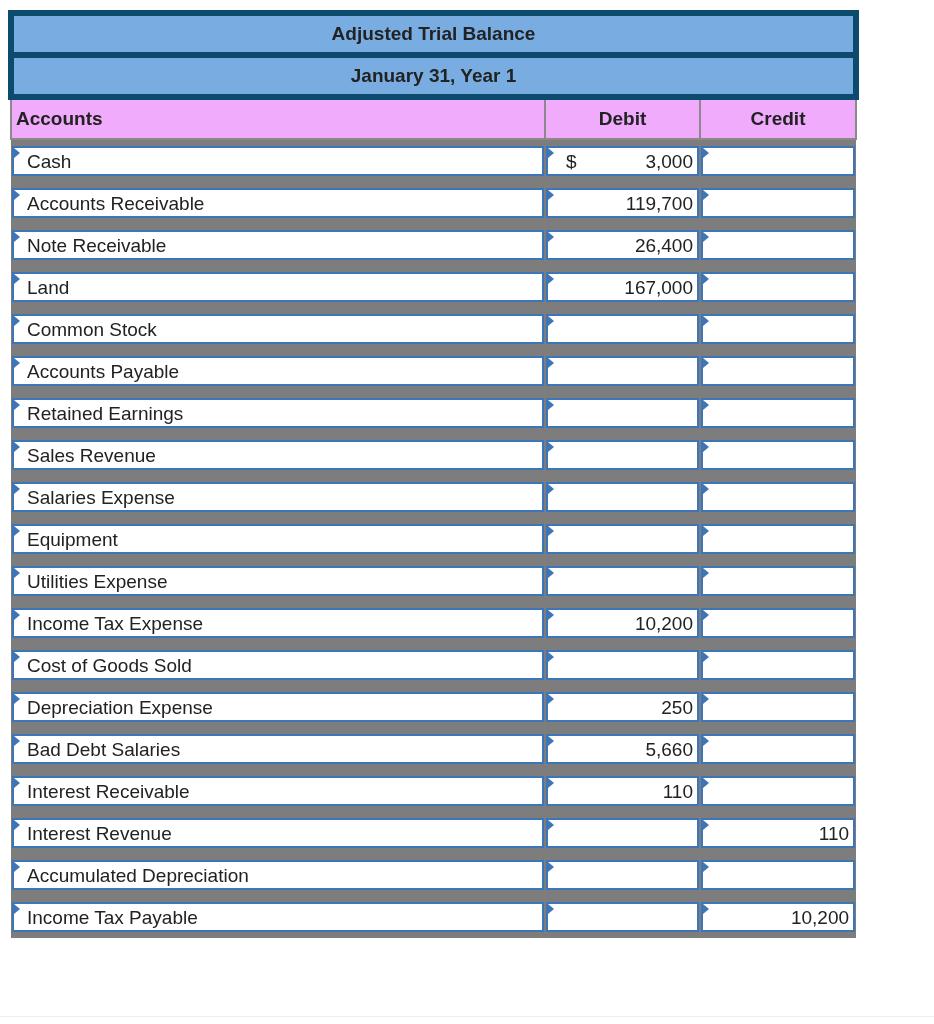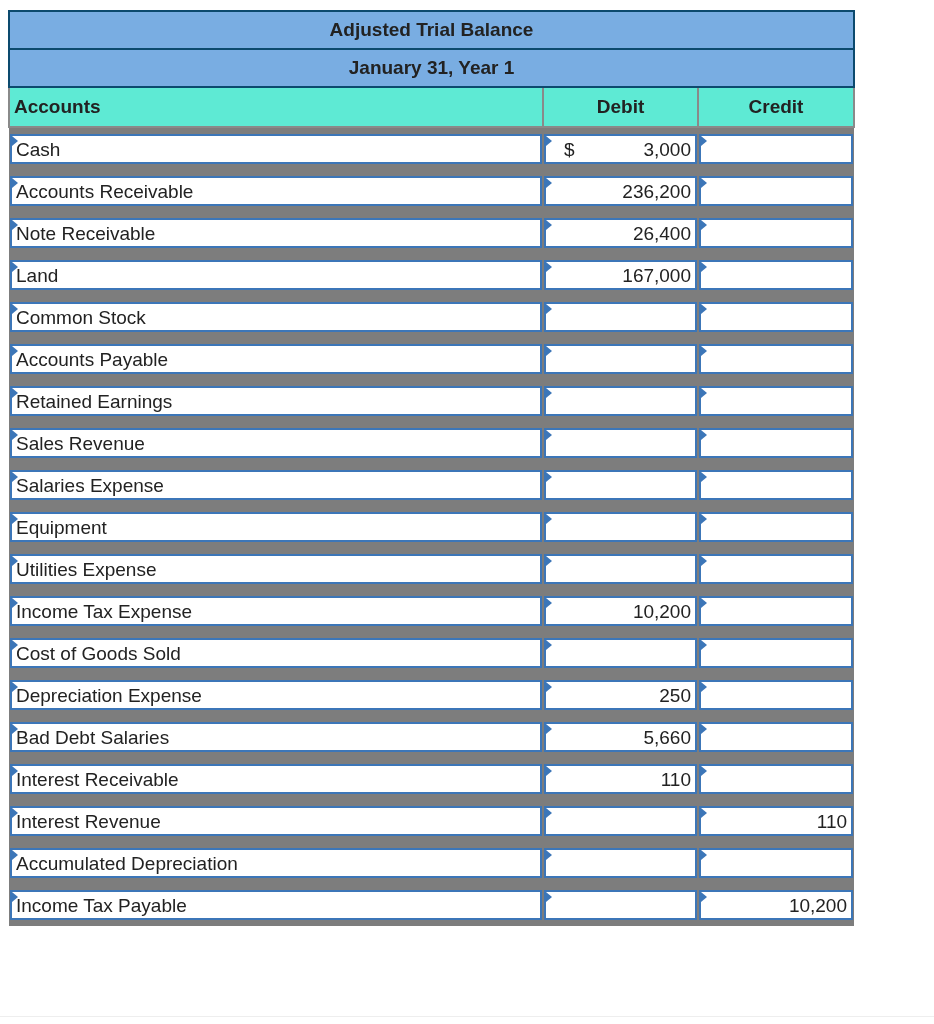--- a/index.html
+++ b/index.html
@@ -1,26 +1,26 @@
 <!DOCTYPE html>
 <html><head>
 <meta charset="utf-8">
 <style>
   html, body { margin: 0; padding: 0; background: #ffffff; }
   body { width: 934px; height: 1024px; position: relative; font-family: "Liberation Sans", sans-serif; color: #222; }
   .tbl { position: absolute; left: 8px; top: 10px; width: 845px; border-collapse: collapse; table-layout: fixed; }
   .tbl td { padding: 0; height: 38px; font-size: 19px; }
-  .hdr td { background: #79ade2; border: 2px solid #0c4a6e; font-weight: bold; text-align: center; height: 36px; }
-  .colh td { background: #5eead4; border: 2px solid #8a8a8a; font-weight: bold; }
+  .hdr td { background: #79ade2; border: 6px solid #0c4a6e; font-weight: bold; text-align: center; height: 36px; }
+  .colh td { background: #f0abfc; border: 2px solid #8a8a8a; font-weight: bold; }
   .colh td.acc { text-align: left; padding-left: 4px; }
   .colh td.num { text-align: center; margin-left: 36px; }
   .row td { background: #7d7d7d; padding: 2px 1px; }
   .cell { position: relative; background: #fff; border: 2px solid #3c76b8; height: 30px; box-sizing: border-box; line-height: 28px; }
   .cell::before { content: ""; position: absolute; left: 0; top: 0; width: 0; height: 0; border-top: 5px solid transparent; border-bottom: 5px solid transparent; border-left: 6px solid #3c76b8; }
-  .cell.acc { padding-left: 4px; }
+  .cell.acc { padding-left: 13px; }
   .cell.num { text-align: right; padding-right: 4px; }
   .dollar { position: absolute; left: 18px; top: 0; }
   .bottomline { position: absolute; left: 0; top: 1016px; width: 934px; height: 1px; background: #eee; }
 </style>
 </head>
 <body>
 
 <table class="tbl">
   <colgroup>
       <col style="width:534px">
@@ -48,21 +48,21 @@
         </td>
         <td>
           <div class="cell num"></div>
         </td>
       </tr>
       <tr class="row">
         <td>
           <div class="cell acc">Accounts Receivable</div>
         </td>
         <td>
-          <div class="cell num"><span>236,200</span></div>
+          <div class="cell num"><span>119,700</span></div>
         </td>
         <td>
           <div class="cell num"></div>
         </td>
       </tr>
       <tr class="row">
         <td>
           <div class="cell acc">Note Receivable</div>
         </td>
         <td>

